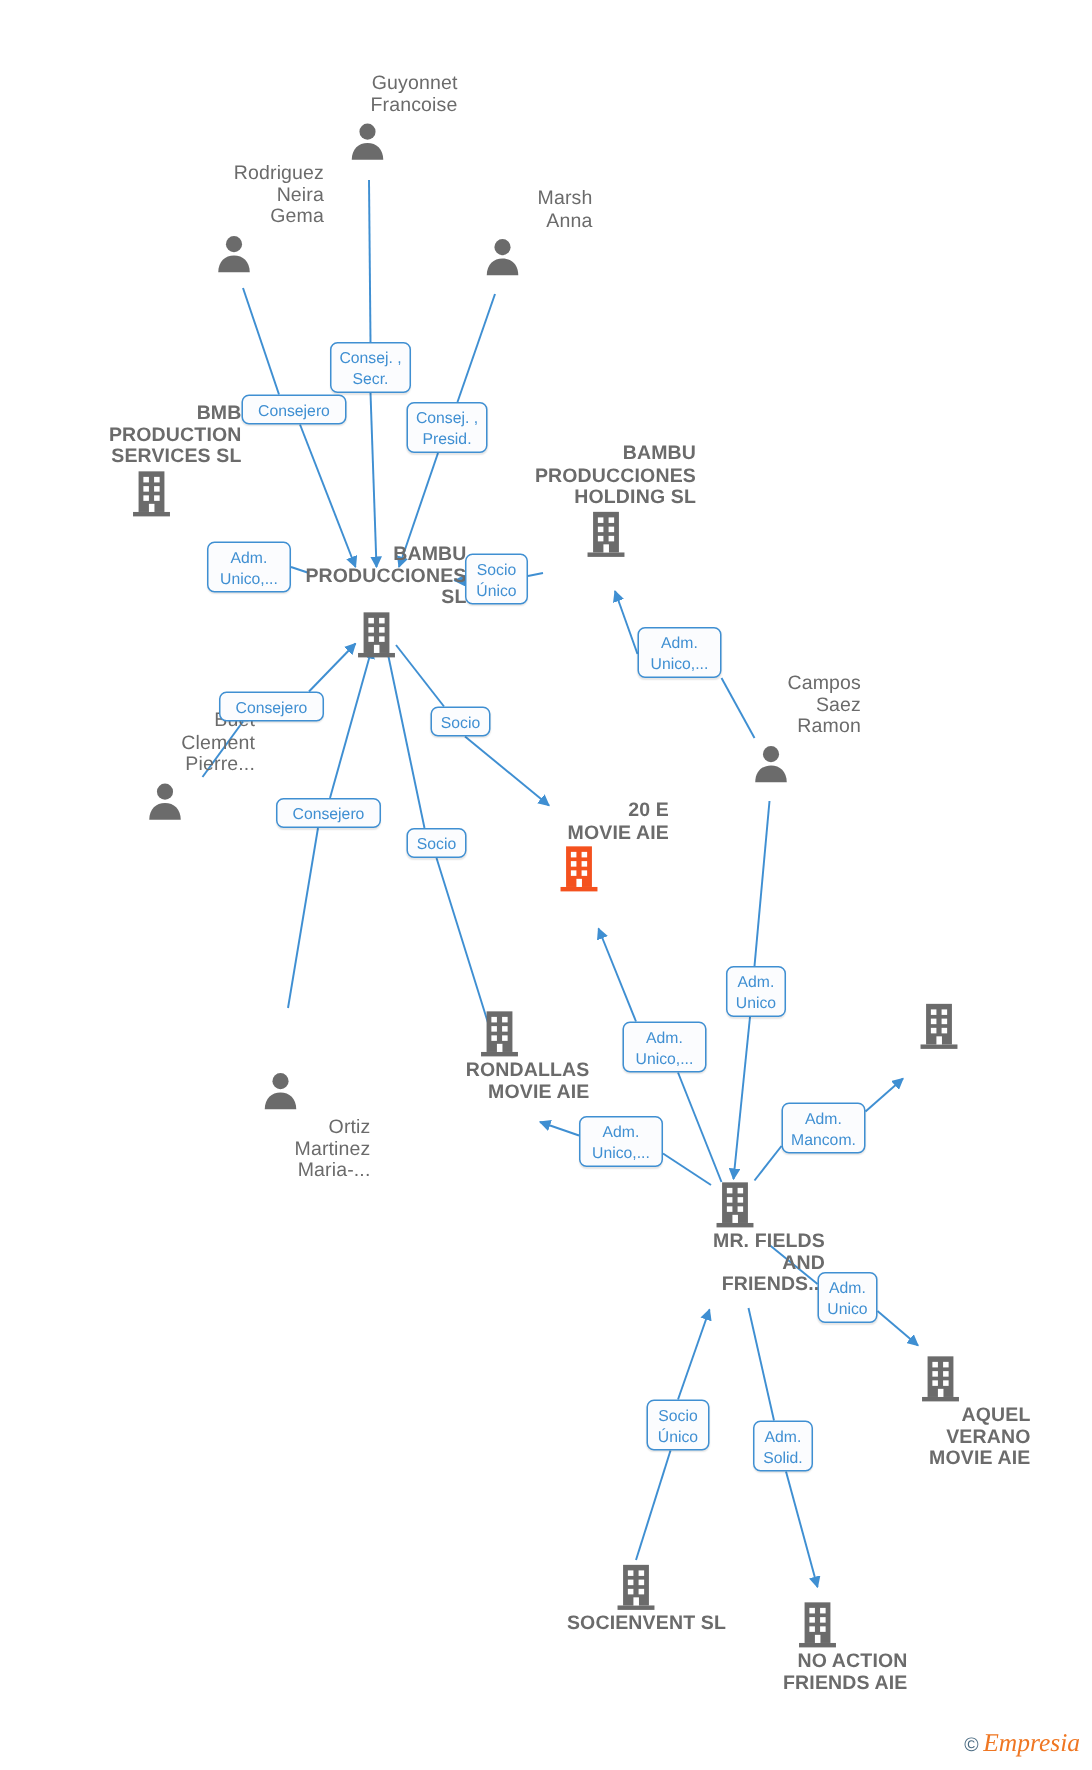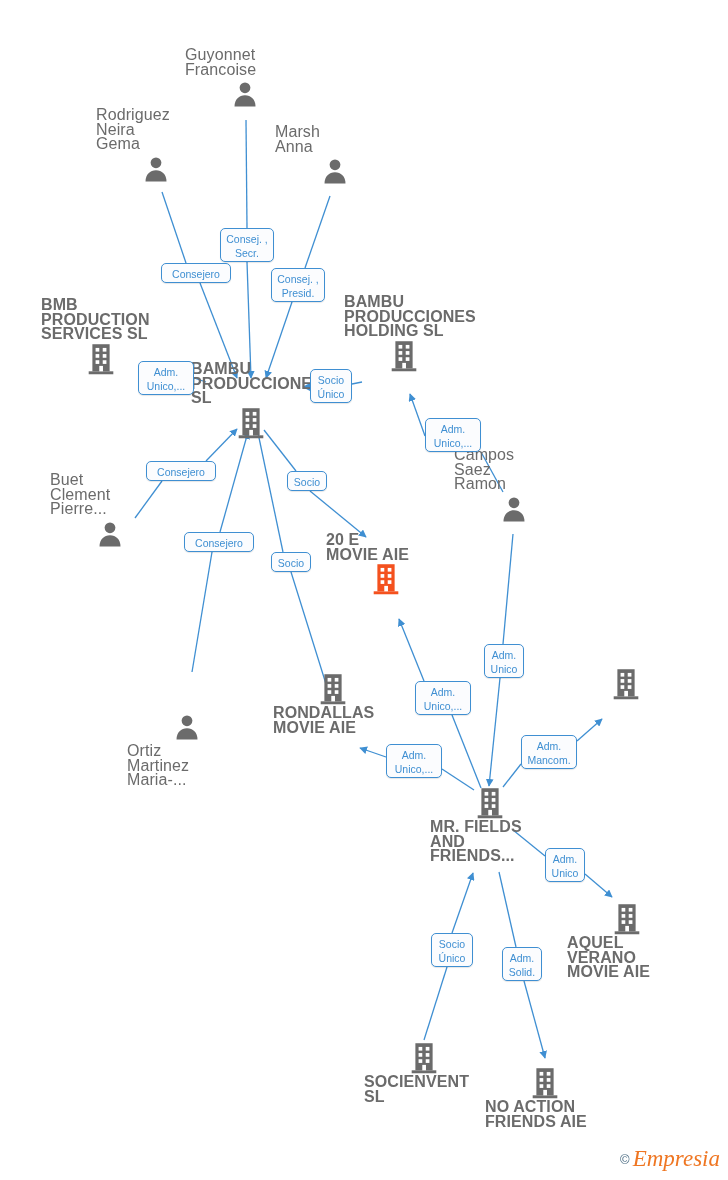--- a/index.html
+++ b/index.html
@@ -22,23 +22,23 @@
     left: 0;
     top: 0;
     width: 728px;
     height: 1180px;
     pointer-events: none;
   }
   .node {
     position: absolute;
     width: 120px;
     margin-left: -60px;
-    text-align: left;
+    text-align: right;
     color: #6b6b6b;
-    font-size: 16px;
+    font-size: 13px;
     line-height: 14.5px;
     letter-spacing: 0.1px;
   }
   .node .node-label {
     display: block;
     white-space: pre-line;
   }
   .node.company .node-label {
     font-weight: bold;
   }
@@ -80,21 +80,21 @@
     font-size: 15px;
     color: #ef7622;
   }
   #watermark .wm-c {
     color: #4a6b82;
     font-size: 13px;
   }
   #watermark .wm-name {
     font-family: "Liberation Serif", serif;
     font-style: italic;
-    font-size: 23px;
+    font-size: 17px;
     color: #ef7622;
   }
 </style>
 </head>
 <body>
 
 <div id="diagram-root">
 
   <svg id="edge-layer" viewBox="0 0 728 1180" width="728" height="1180">
     <defs>
@@ -177,21 +177,21 @@
 
   <div class="node person label-top" style="left:335px; top:125px;">
     <span class="node-label">Marsh
 Anna</span>
     <svg class="node-icon" viewBox="0 0 24 24">
       <circle cx="12" cy="7" r="4.3" fill="#6b6b6b"></circle>
       <path d="M3.6 22 C3.6 16.2 7.3 13 12 13 C16.7 13 20.4 16.2 20.4 22 Z" fill="#6b6b6b"></path>
     </svg>
   </div>
 
-  <div class="node company label-top" style="left:101px; top:268px;margin-top:30px;">
+  <div class="node company label-top" style="left:101px; top:268px;">
     <span class="node-label">BMB
 PRODUCTION
 SERVICES  SL</span>
     <svg class="node-icon" viewBox="0 0 24 26">
       <rect x="5" y="1" width="14" height="22" fill="#6b6b6b"></rect>
       <rect x="2" y="23" width="20" height="2.4" fill="#6b6b6b"></rect>
       <rect x="7.6" y="4" width="3" height="3" fill="#ffffff"></rect>
       <rect x="13.4" y="4" width="3" height="3" fill="#ffffff"></rect>
       <rect x="7.6" y="9" width="3" height="3" fill="#ffffff"></rect>
       <rect x="13.4" y="9" width="3" height="3" fill="#ffffff"></rect>

